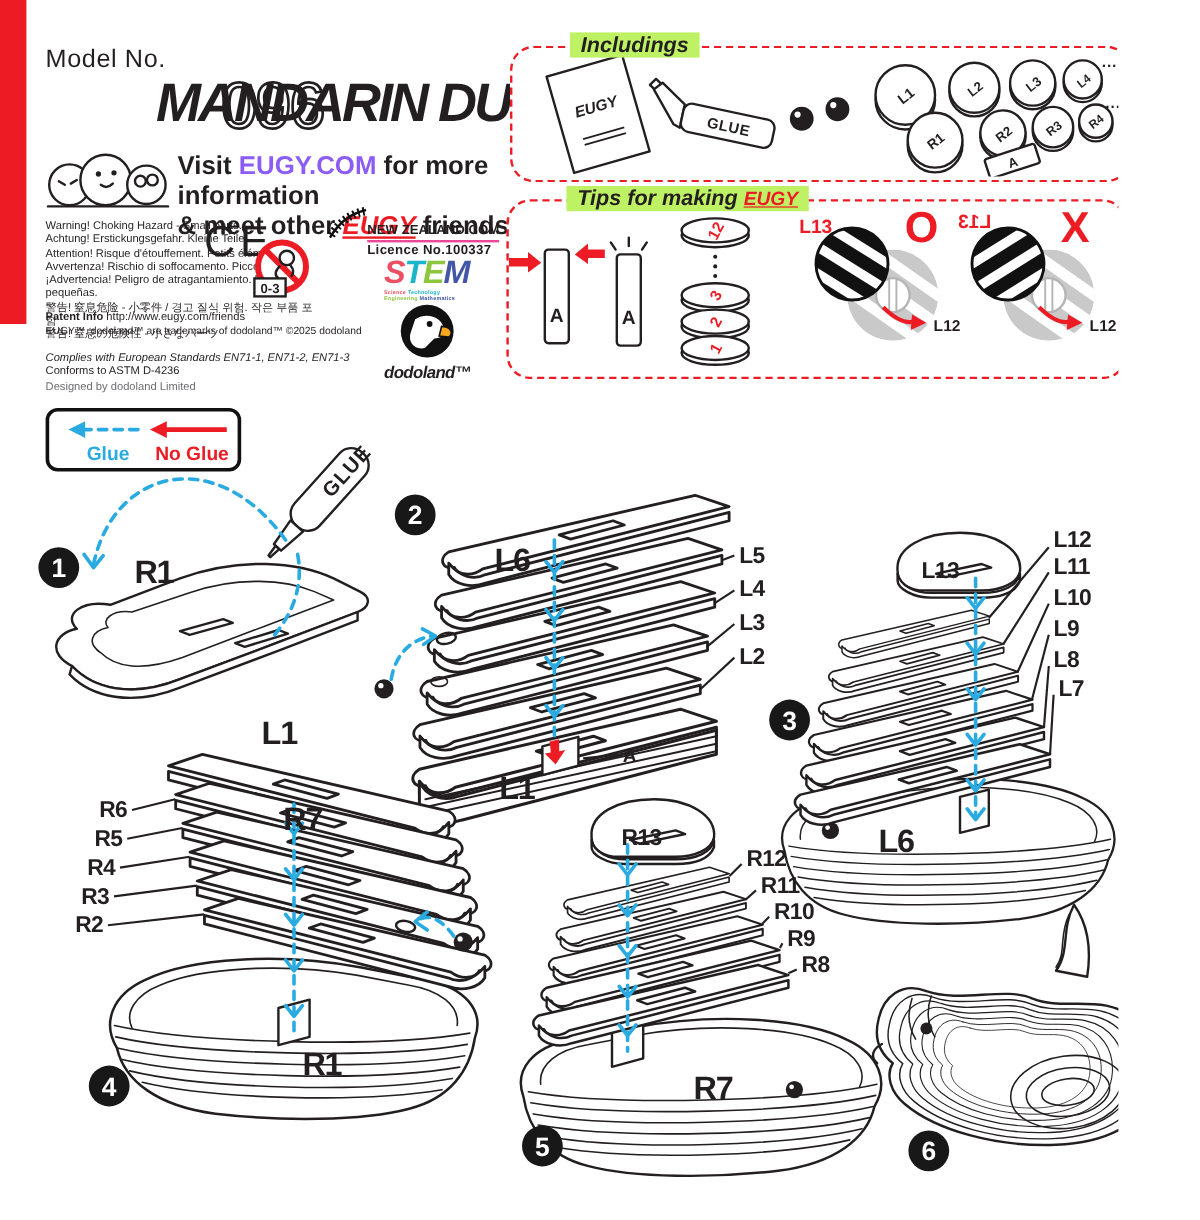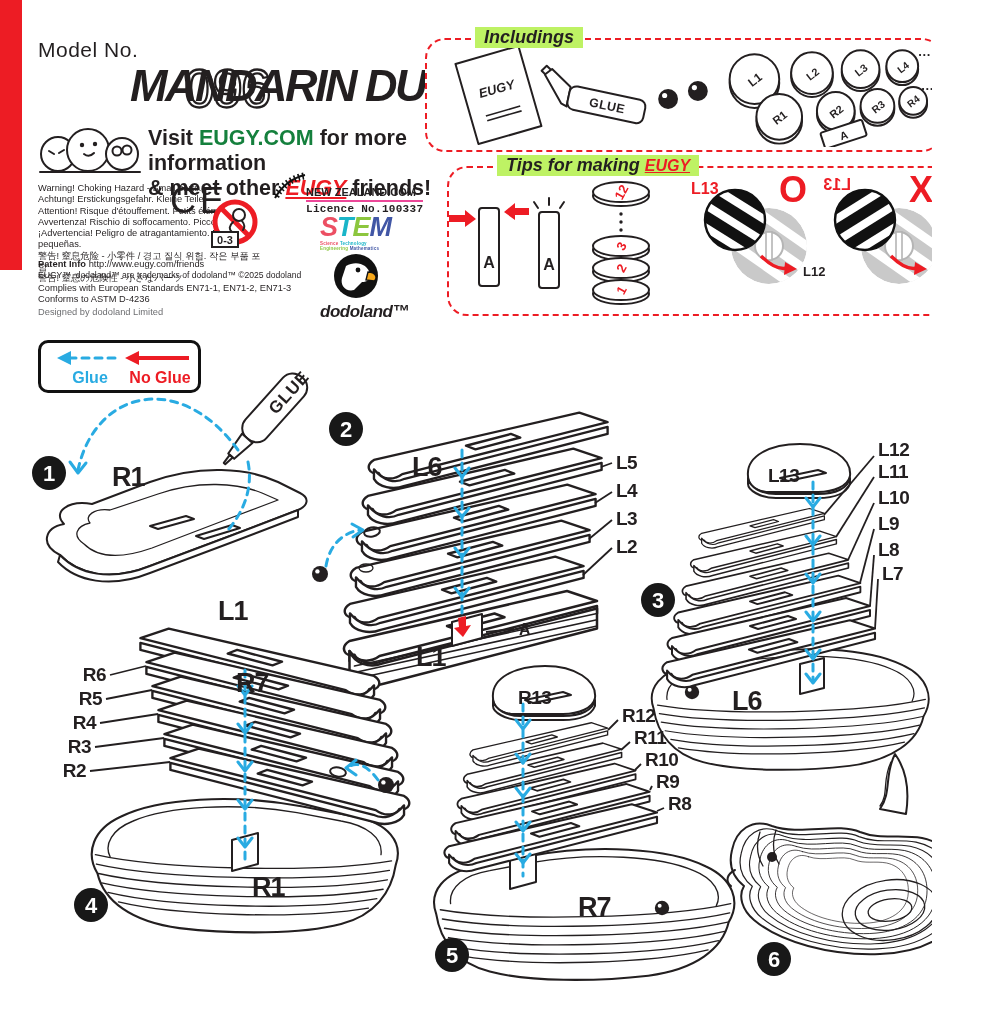--- a/index.html
+++ b/index.html
@@ -6,39 +6,39 @@
   #page{position:relative;width:932px;height:1017px;background:#fff;overflow:hidden;
         font-family:"Liberation Sans",sans-serif;color:#231f20;}
   .abs{position:absolute;}
   #redbar{left:0;top:0;width:22px;height:270px;background:#ed1c24;}
   #modelno{left:38px;top:38px;font-size:21px;letter-spacing:.5px;}
   #numrow{left:34px;top:56px;width:400px;height:62px;}
   #title{left:130px;top:60px;font-size:45px;font-weight:800;font-style:italic;letter-spacing:-2.5px;}
   #visitrow{left:36px;top:124px;width:400px;}
   #faces{left:36px;top:127px;}
   .visittext{position:absolute;left:112px;top:2px;font-size:21.5px;font-weight:700;line-height:25px;width:300px;}
-  .red{color:#15803d;}
+  .red{color:#8b5cf6;}
   .brand{color:#ed1c24;font-style:italic;font-weight:800;text-decoration:underline;}
   #warnings{left:38px;top:183px;width:230px;font-size:9.3px;line-height:11.3px;}
   #cemark{left:170px;top:180px;font-size:36px;letter-spacing:4px;}
   #agewarn{left:210px;top:198px;}
   #nzlogo{left:272px;top:172px;}
   #nztext{left:306px;top:188px;font-size:11px;font-weight:800;line-height:9px;}
-  #nztext .lic{font-weight:700;letter-spacing:.3px;font-family:Liberation Mono, monospace;}
+  #nztext .lic{font-weight:700;letter-spacing:.3px;}
   #stem{left:320px;top:214px;width:70px;text-align:left;}
   #stem .letters{font-size:27px;font-weight:800;font-style:italic;letter-spacing:-1px;line-height:27px;}
   #stem .words{font-size:4.5px;font-weight:700;letter-spacing:.2px;}
   #legal{left:38px;top:259px;font-size:9.3px;line-height:10.5px;}
   #legal .tm{font-size:8.6px;}
   #legal .dsn{color:#6d6e71;margin-top:3px;}
   #dodo{left:320px;top:252px;width:72px;text-align:center;}
-  #dodo .dtxt{font-size:17px;font-weight:800;font-style:italic;letter-spacing:-.5px;}
+  #dodo .dtxt{font-size:14px;font-weight:800;font-style:italic;letter-spacing:-.5px;}
   .dashbox{border:2.5px dashed #ed1c24;border-radius:20px;background:#fff;}
   #incbox{left:425px;top:38px;width:513px;height:110px;}
-  #tipbox{left:447px;top:166px;width:513px;height:146px;}
+  #tipbox{left:422px;top:166px;width:513px;height:146px;}
   .boxtitle{position:absolute;left:48px;top:-13px;background:#bef264;padding:0 9px;
             font-size:18px;font-weight:800;font-style:italic;white-space:nowrap;}
   .boxtitle .brand{font-size:16px;}
   #legendbox{left:38px;top:340px;width:157px;height:47px;border:3.5px solid #111;border-radius:10px;background:#fff;}
   svg{display:block;}
   svg text{font-family:"Liberation Sans",sans-serif;}
   .ln{fill:#fff;stroke:#231f20;stroke-width:2;stroke-linejoin:round;stroke-linecap:round;}
   .lnT{fill:none;stroke:#231f20;stroke-linejoin:round;stroke-linecap:round;stroke-width:2;}
   .thin{stroke-width:1.3;}
   .dk{fill:#231f20;stroke:none;}
@@ -122,21 +122,21 @@
       <span style="color:#ec4f63;">Science</span>
       <span style="color:#1ab5c8;">Technology</span>
       <span style="color:#8cc63e;">Engineering</span>
       <span style="color:#4156a5;">Mathematics</span>
     </div>
   </div>
 
   <div id="legal" class="abs">
     <div><b>Patent Info </b><span>http://www.eugy.com/friends</span></div>
     <div class="tm">EUGY™, dodoland™ are trademarks of dodoland™ ©2025 dodoland</div>
-    <div style="margin-top:3px;">Complies with European Standards EN71-1, EN71-2, EN71-3</div>
+    <div style="margin-top:13px;font-style:italic;">Complies with European Standards EN71-1, EN71-2, EN71-3</div>
     <div>Conforms to ASTM D-4236</div>
     <div class="dsn">Designed by dodoland Limited</div>
   </div>
 
   <div id="dodo" class="abs">
     <svg width="72" height="50" viewBox="0 0 72 50">
       <circle cx="36" cy="24" r="22" fill="#111"></circle>
       <path d="M26,14 C36,8 48,12 50,22 C51,28 47,30 42,30 L34,38 C26,40 20,34 22,26 Z" fill="#fff"></path>
       <path d="M48,20 C56,20 58,26 54,29 L46,28 Z" fill="#f7a81b" stroke="#111" stroke-width="1.4"></path>
       <circle cx="38" cy="18" r="2.4" fill="#111"></circle>

